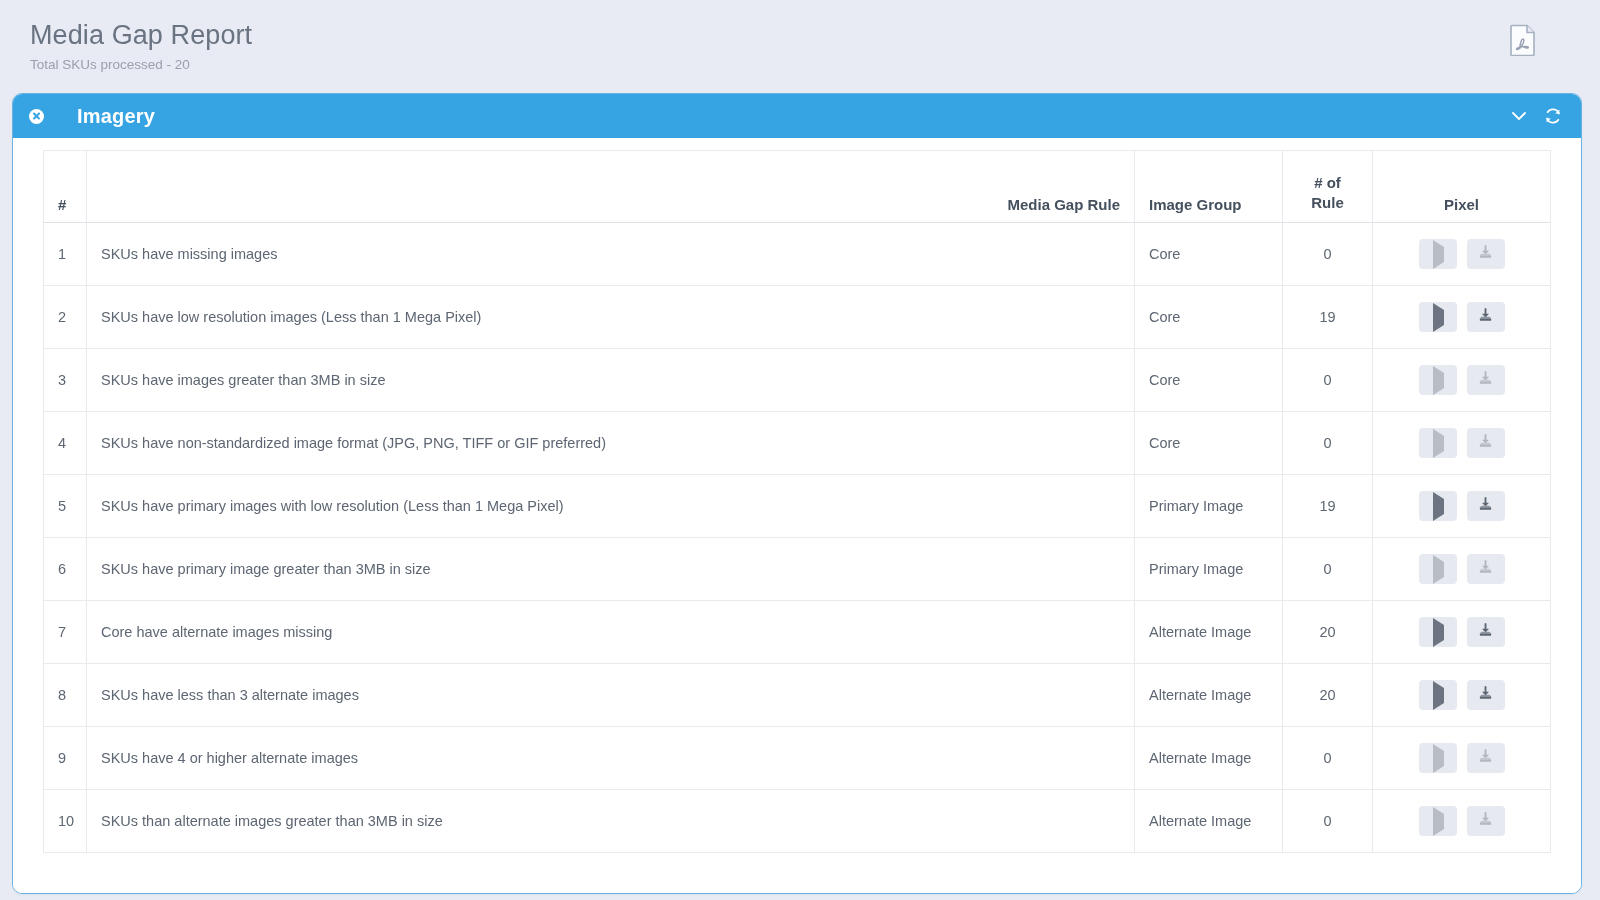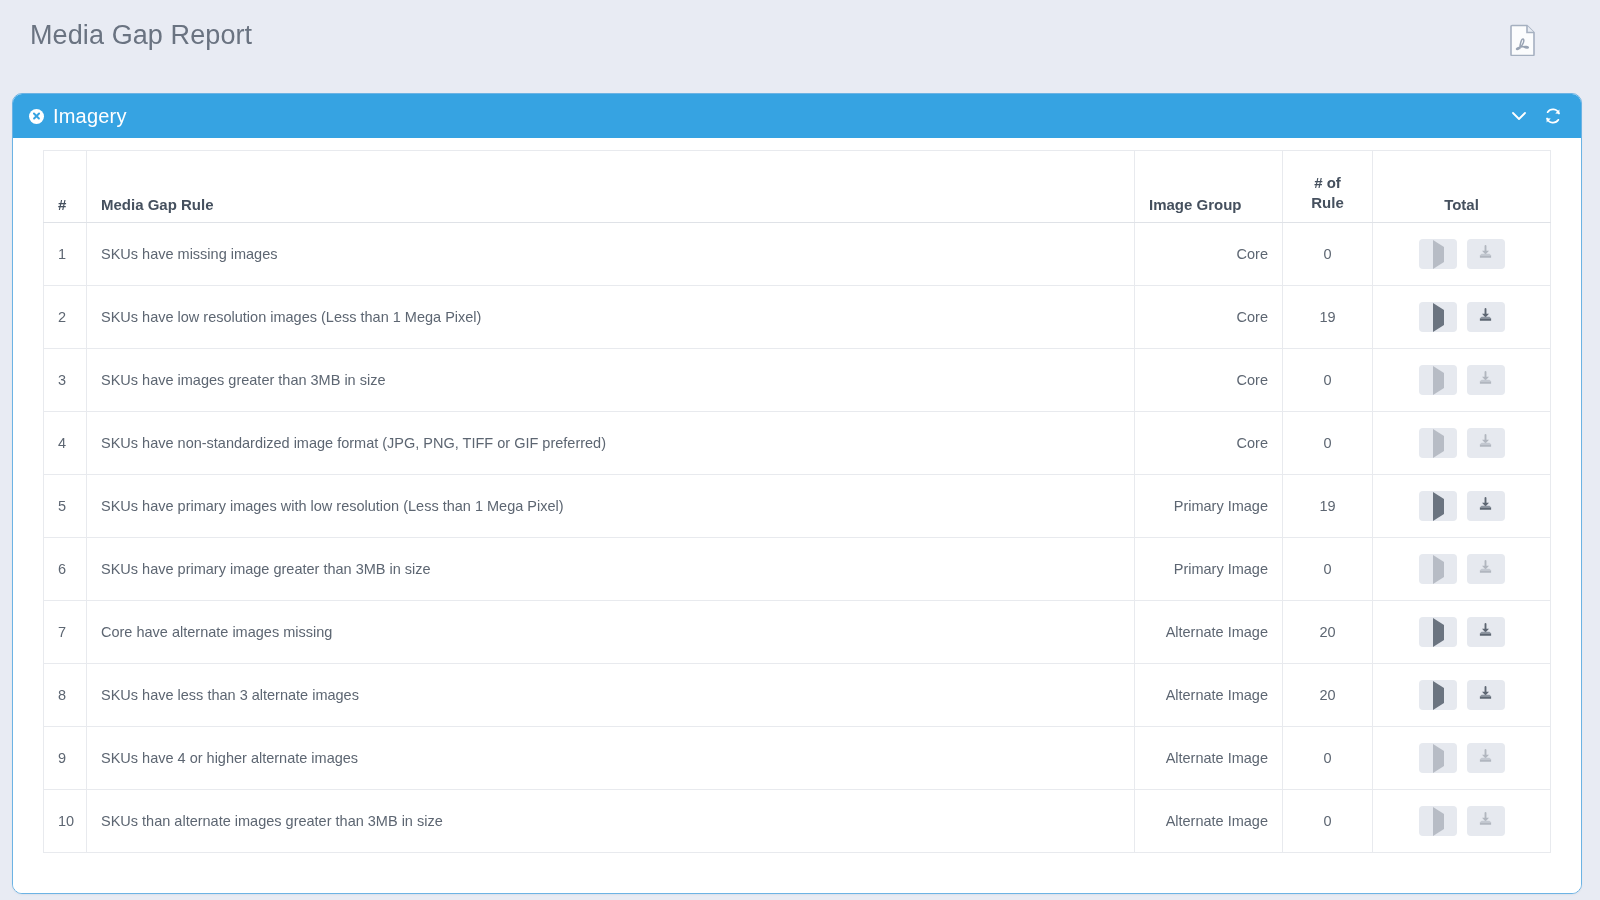--- a/index.html
+++ b/index.html
@@ -95,23 +95,24 @@
     top: 6.6px;
     width: 9px;
     height: 1.8px;
     background: #36a3e2;
     border-radius: 1px;
   }
   .close-badge::before { transform: rotate(45deg); }
   .close-badge::after  { transform: rotate(-45deg); }
   .panel-title {
     font-size: 20px;
-    font-weight: 400;
+    font-weight: 700;
     letter-spacing: .2px;
     line-height: 24px;
+    margin-left: 24px;
   }
   .panel-head-right {
     display: flex;
     align-items: center;
     gap: 14px;
   }
   .head-icon {
     width: 20px;
     height: 20px;
     cursor: pointer;
@@ -139,34 +140,34 @@
   table.grid thead th {
     height: 72px;
     font-size: 15px;
     font-weight: bold;
     color: #45505e;
     border-bottom: 1px solid #dfe2e7;
     vertical-align: bottom;
     padding-bottom: 9px;
   }
   th.col-num   { width: 43px;  text-align: left; }
-  th.col-rule  { width: auto;  text-align: left; }
+  th.col-rule  { width: auto;  text-align: right; }
   th.col-group { width: 148px; text-align: left; }
   th.col-count { width: 90px;  text-align: center; vertical-align: middle; padding-bottom: 0; line-height: 20px; }
   th.col-action{ width: 178px; text-align: center; }
 
   table.grid tbody td {
     height: 54px;
     font-size: 14.5px;
     color: #5d6672;
     font-weight: 400;
   }
   td.c-num   { text-align: left; color: #6b7480; }
   td.c-rule  { text-align: left; margin-top: 12px; }
-  td.c-group { text-align: right; }
+  td.c-group { text-align: left; }
   td.c-count { text-align: center; }
   td.c-action{ text-align: center; padding: 0; }
 
   .action-wrap {
     display: flex;
     justify-content: center;
     align-items: center;
     gap: 10px;
   }
   .act-btn {
@@ -194,20 +195,21 @@
     margin-left: 2px;
   }
 </style>
 </head>
 <body>
 
 <div class="page">
 
   <div class="page-header">
     <div class="page-title">Media Gap Report</div>
+    <div class="page-subtitle">Total SKUs processed - 20</div>
 
     <div class="pdf-export">
       <svg width="30" height="32" viewBox="0 0 30 32" aria-hidden="true">
         <path d="M4 1.5 h15 l7 7 v22 a1 1 0 0 1 -1 1 h-21 a1 1 0 0 1 -1 -1 v-28 a1 1 0 0 1 1 -1 z" fill="#ffffff" stroke="#9aa6b8" stroke-width="1.6"></path>
         <path d="M19 1.5 v7 h7" fill="#e9edf3" stroke="#9aa6b8" stroke-width="1.6"></path>
         <path d="M11.8 24.5 c0.2 -4.5 1.6 -9.5 3.2 -9.4 c1.4 0.1 0.9 3.1 -0.6 5.6 c-1.6 2.6 -4.3 5.2 -5.6 4.6 c-1.2 -0.6 1.9 -2 5.4 -2.6 c3 -0.5 6 -0.3 6.1 0.6 c0.1 0.9 -2.5 0.8 -4.3 -0.2" fill="none" stroke="#8b97a9" stroke-width="1.5" stroke-linecap="round" stroke-linejoin="round"></path>
       </svg>
     </div>
   </div>
 
@@ -239,21 +241,21 @@
       <table class="grid">
         <thead>
           <tr>
             <th class="col-num">#</th>
             <th class="col-rule">Media Gap Rule</th>
             <th class="col-group">Image Group</th>
             <th class="col-count">
               <div># of</div>
               <div>Rule</div>
             </th>
-            <th class="col-action">Total</th>
+            <th class="col-action">Pixel</th>
           </tr>
         </thead>
         <tbody id="grid-body">
             <tr>
               <td class="c-num">1</td>
               <td class="c-rule">SKUs have missing images</td>
               <td class="c-group">Core</td>
               <td class="c-count">0</td>
               <td class="c-action">
                 <div class="action-wrap">

